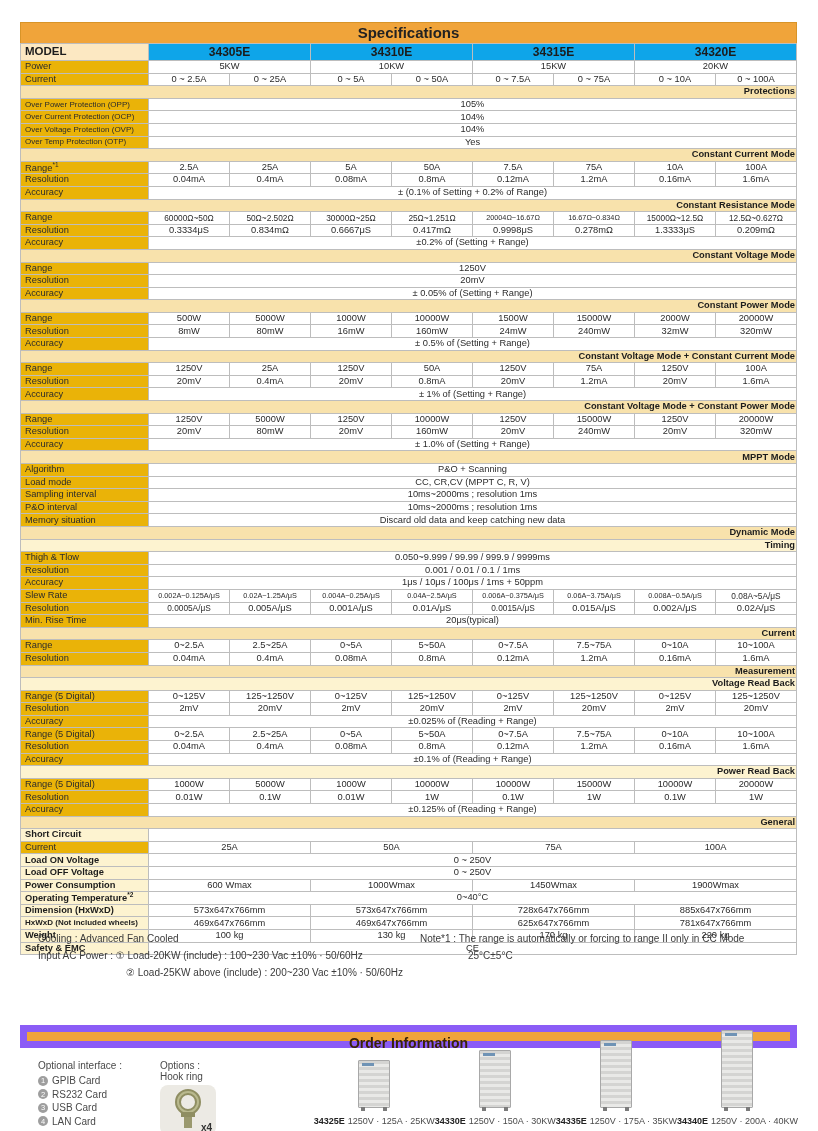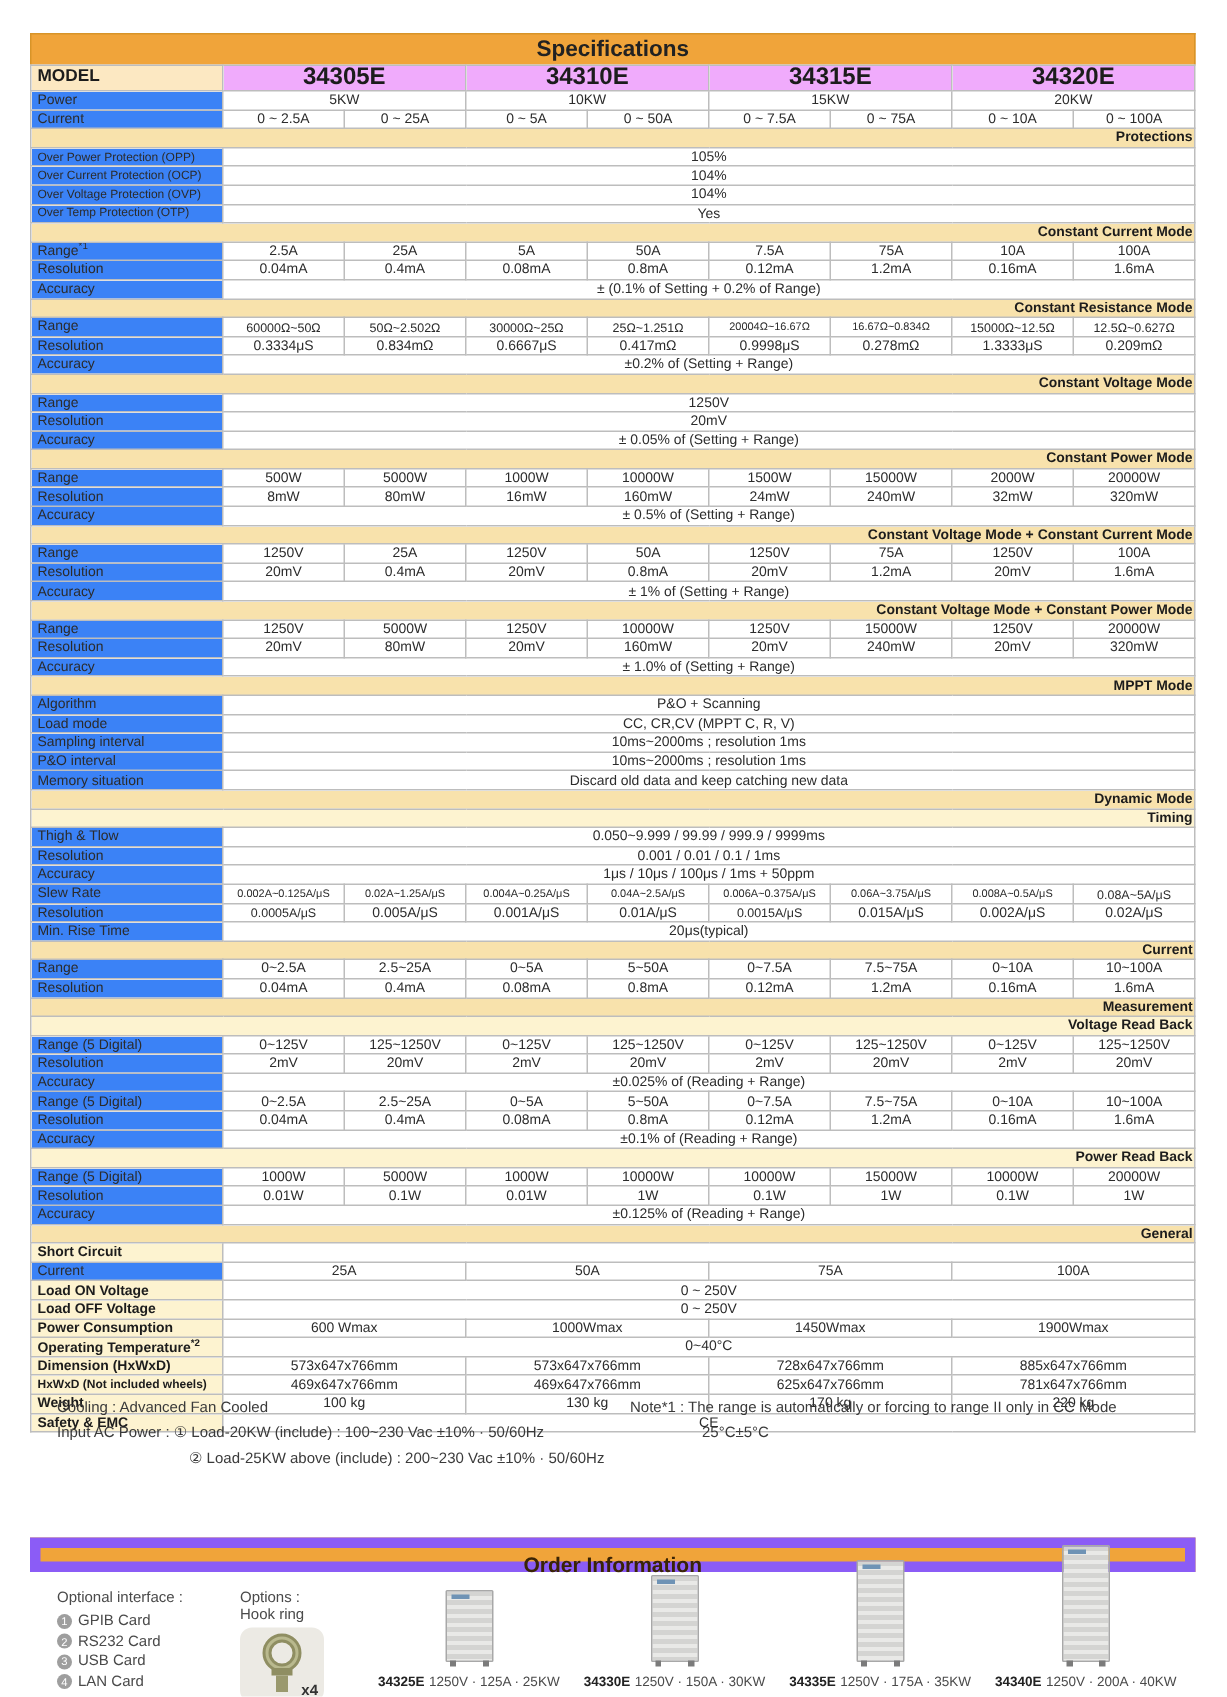--- a/index.html
+++ b/index.html
@@ -6,29 +6,29 @@
   body{background:#ffffff;font-family:"Liberation Sans","DejaVu Sans",sans-serif;}
   #page{position:relative;width:818px;height:1131px;background:#ffffff;overflow:hidden;}
 
   
   #spec-wrap{position:absolute;left:20px;top:22px;width:777px;}
   #spec-title{background:#f0a43a;color:#222;font-weight:bold;font-size:15px;
     text-align:center;height:20px;line-height:20px;border:1px solid #d89428;border-bottom:none;}
   table{border-collapse:collapse;table-layout:fixed;width:777px;}
   td{border:1px solid #bdbdbd;text-align:center;vertical-align:middle;padding:0 1px;
      font-size:9.3px;color:#2b2b2b;line-height:1;height:11.6px;overflow:hidden;white-space:nowrap;}
-  td.lbl{text-align:left;padding-left:4px;background:#3b82f6;}
+  td.lbl{text-align:left;padding-left:4px;background:#eab308;}
   td.lbl.xs{font-size:8px;}
   td.xs{font-size:8.3px;}
   td.xxs{font-size:7.3px;}
   td.lbl.bold-sub{background:#fdf3d0;font-weight:bold;color:#1c1c1c;}
   tr.section td{text-align:right;padding-left:4px;font-weight:bold;color:#1c1c1c;margin-left:28px;}
   tr.section.major td{background:#f8e2ac;}
   tr.section.sub td{background:#fdf3d0;}
-  tr.model-row td{background:#f0abfc;font-weight:bold;font-size:16px;height:16px;color:#1c1c1c;}
+  tr.model-row td{background:#0ea5e9;font-weight:bold;font-size:12px;height:16px;color:#1c1c1c;}
   tr.model-row td.lbl{font-size:11.5px;background:#fce8c2;}
   sup{font-size:6.5px;vertical-align:super;}
 
   
   #notes{position:absolute;left:38px;top:930px;width:760px;font-size:10px;color:#3a3a3a;}
   #notes .col-left{position:absolute;left:0;top:0;width:380px;}
   #notes .col-right{position:absolute;left:382px;top:0;width:378px;}
   #notes div{line-height:17px;}
   .indent1{padding-left:88px;}
   .indent2{padding-left:48px;}
@@ -42,21 +42,21 @@
   #opt-if .hd{margin-bottom:3px;}
   .if-item{display:flex;align-items:center;gap:4px;line-height:13.5px;}
   .num{width:10px;height:10px;border-radius:50%;background:#9e9e9e;color:#fff;font-size:7.5px;
     display:inline-flex;align-items:center;justify-content:center;flex:0 0 auto;}
   #opts{position:absolute;left:122px;top:0;width:92px;font-size:10px;color:#4a4a4a;}
   #hook-box{margin-top:3px;width:56px;height:50px;background:#eceae4;border-radius:8px;
     position:relative;}
   #hook-box svg{position:absolute;left:6px;top:3px;}
   #hook-qty{position:absolute;right:4px;bottom:2px;font-weight:bold;color:#333;font-size:10px;}
   #products{position:absolute;left:214px;top:-18px;width:546px;height:84px;
-    display:flex;justify-content:flex-start;align-items:flex-end;gap:16px;}
+    display:flex;justify-content:flex-end;align-items:flex-end;}
   .product{display:flex;flex-direction:column;align-items:center;}
   .tower{width:30px;border:1px solid #a8a8a8;border-radius:1px;position:relative;
     background:repeating-linear-gradient(to bottom,#d4d4d2 0 3px,#e9e9e7 3px 6px);}
   .tower::before{content:"";position:absolute;left:3px;top:2px;width:12px;height:3px;background:#6f93b5;}
   .tower::after{content:"";position:absolute;left:2px;bottom:-4px;width:26px;height:4px;
     background:linear-gradient(to right,#7b7b7b 0 4px,transparent 4px calc(100% - 4px),#7b7b7b calc(100% - 4px));}
   .p-label{margin-top:8px;font-size:9px;color:#4a4a4a;white-space:nowrap;}
   .p-label b{color:#222;margin-right:3px;}
 </style>
 </head>

